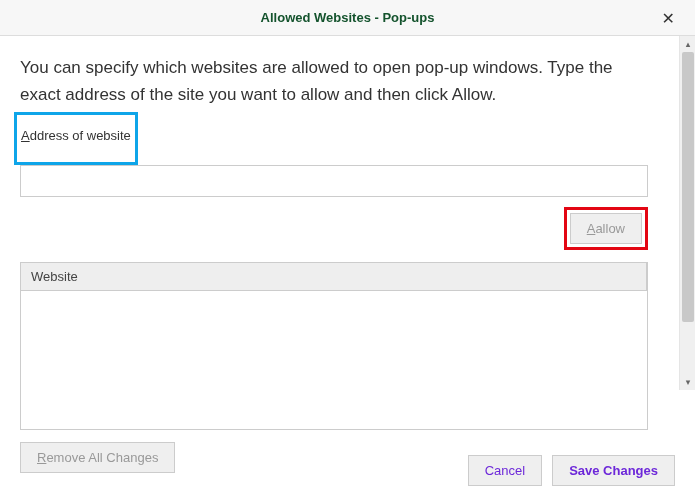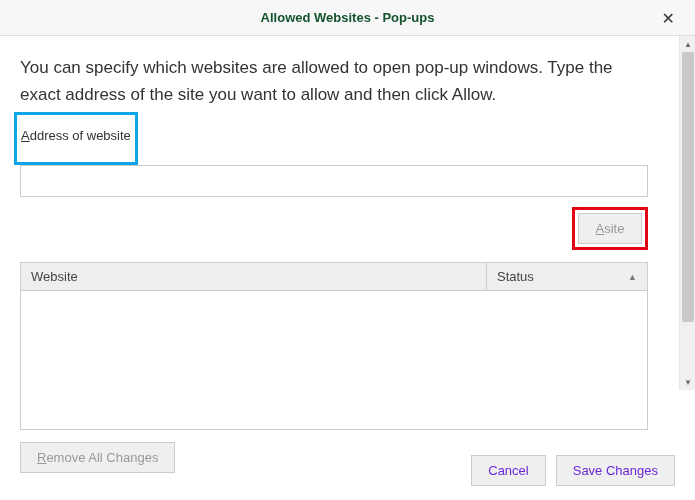--- a/index.html
+++ b/index.html
@@ -183,20 +183,21 @@
     }
     .footer-row {
       position: absolute;
       bottom: 14px;
       right: 20px;
       display: flex;
       gap: 10px;
     }
     .btn-primary {
       background: #efefef;
+      font-weight: bold;
     }
   </style>
 </head>
 <body>
 
 <div class="titlebar">
   <span class="titlebar-title">Allowed Websites - Pop-ups</span>
   <button class="close-btn">✕</button>
 </div>
 
@@ -213,33 +214,29 @@
   <div>
     <span class="highlight-red">
       <span class="field-label"><span class="underline-accesskey">A</span><span>ddress of website</span></span>
     </span>
   </div>
 
   <input type="text" class="text-input" value="" style="">
 
   <div class="allow-row">
     <div class="allow-btn-wrapper">
-      <button class="btn allow-btn disabled"><span class="underline-accesskey">A</span><span>site</span></button>
+      <button class="btn allow-btn disabled"><span class="underline-accesskey">A</span><span>allow</span></button>
     </div>
   </div>
 
   <div class="table-container">
     <div class="table-header">
       <div class="th-website">
         <span>Website</span>
       </div>
-      <div class="th-status">
-        <span>Status</span>
-        <span class="sort-caret">▲</span>
-      </div>
     </div>
     <div class="table-body"></div>
   </div>
 
   <div class="remove-row">
     <button class="btn disabled"><span class="underline-accesskey">R</span><span>emove All Changes</span></button>
   </div>
 
   <div class="footer-row">
     <button class="btn">Cancel</button>

